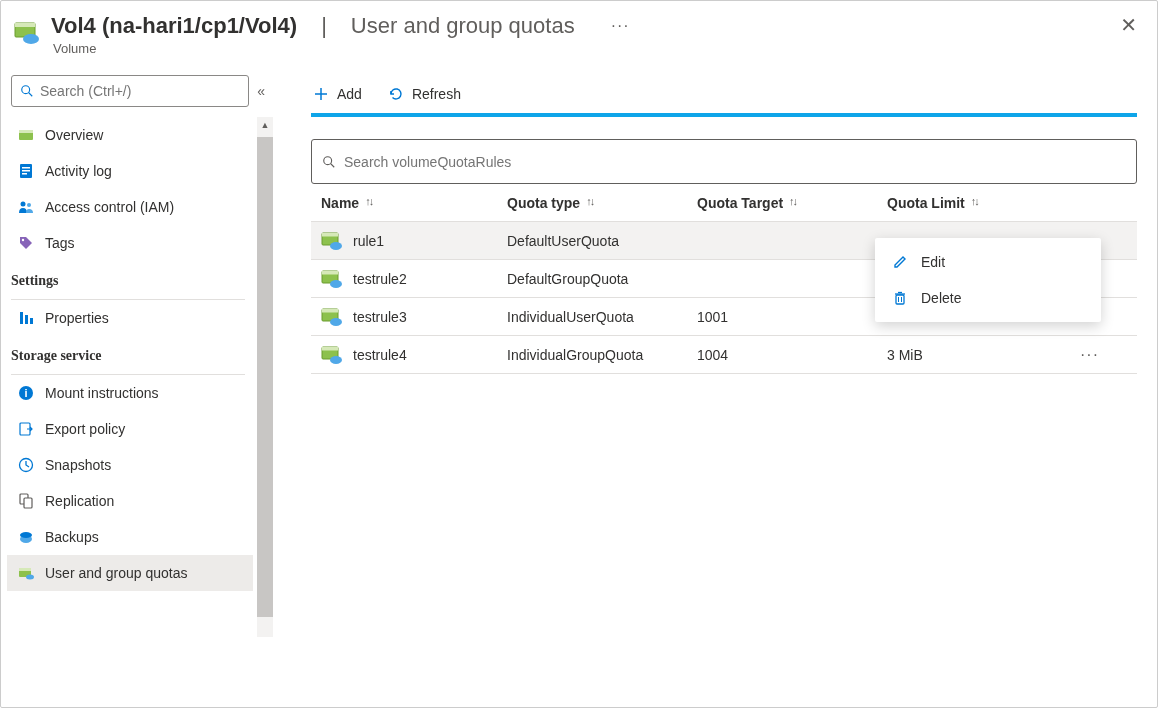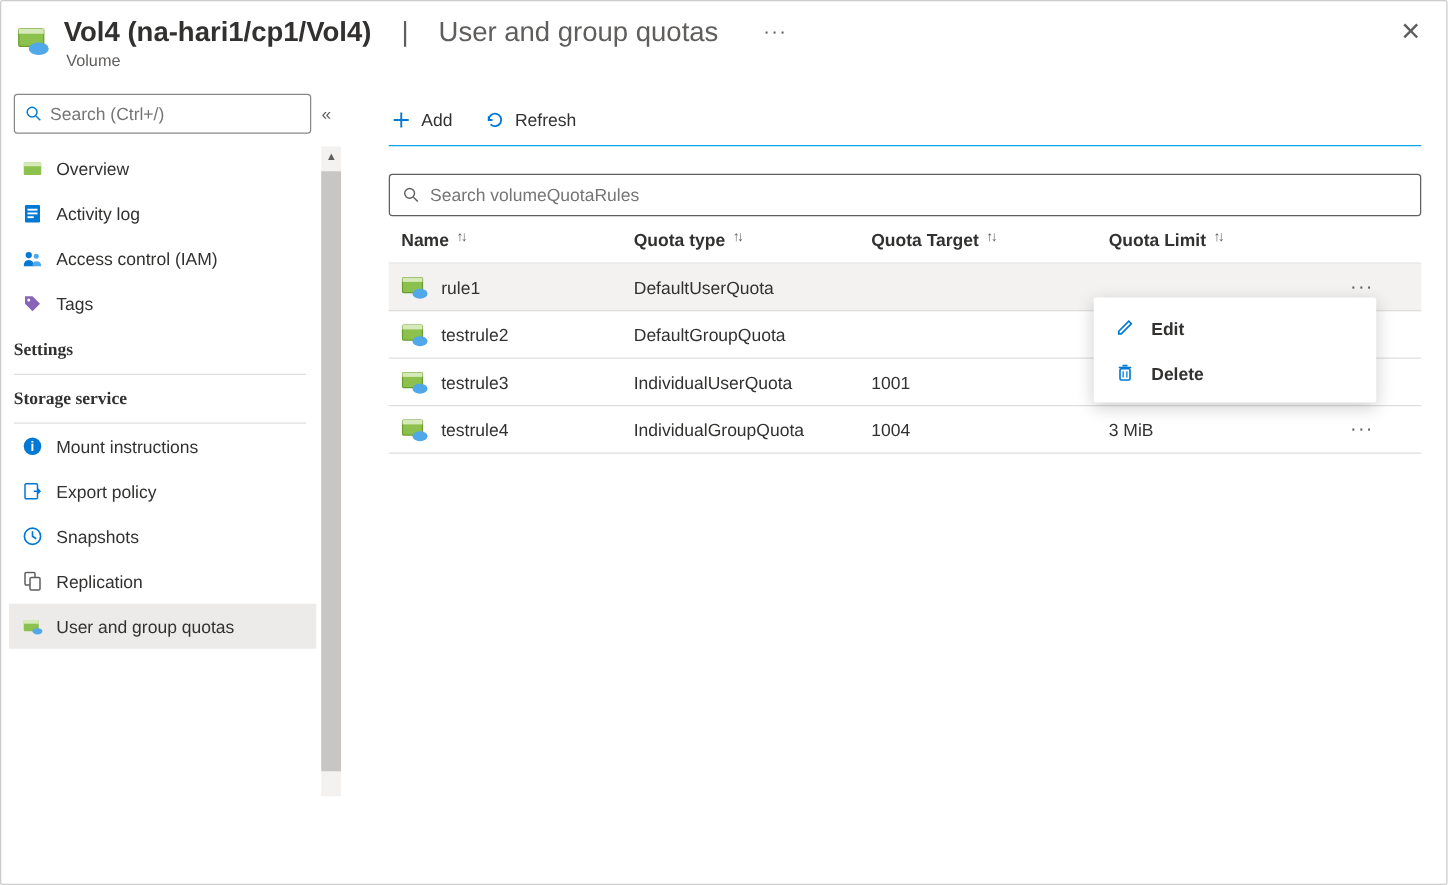--- a/index.html
+++ b/index.html
@@ -138,34 +138,34 @@
 
   .main {
     flex: 1;
     padding: 0 20px 0 32px;
     display: flex;
     flex-direction: column;
   }
   .toolbar {
     display: flex; align-items: center; gap: 22px;
     height: 42px;
-    border-bottom: 1px solid #0ea5e9;
+    border-bottom: 4px solid #0ea5e9;
   }
   .tool-btn {
     display: flex; align-items: center; gap: 8px;
     color: #323130; cursor: pointer; font-size: 14px;
     padding: 4px 2px;
   }
   .tool-btn .ticon { color: #0078d4; }
   .quota-search {
     margin-top: 22px;
     display: flex; align-items: center;
     border: 1px solid #605e5c;
     border-radius: 3px;
-    height: 34px;
+    height: 45px;
     padding: 0 10px;
     gap: 8px;
     color: #605e5c;
   }
   .quota-search input {
     border: none; outline: none; flex: 1; font-size: 14px; background: transparent;
   }
   .table {
     margin-top: 0;
   }
@@ -196,25 +196,24 @@
     top: 237px;
     left: 874px;
     width: 226px;
     background: #fff;
     box-shadow: 0 4px 14px rgba(0,0,0,0.18);
     border-radius: 2px;
     padding: 6px 0;
     z-index: 100;
   }
   .ctx-item {
-    display: flex; align-items: flex-end; gap: 12px;
+    display: flex; align-items: center; gap: 12px;
     padding: 9px 16px;
     cursor: pointer;
     font-size: 14px;
-    font-weight: bold;
   }
   .ctx-icon { width: 18px; height: 18px; display:flex; align-items:center; justify-content:center; }
 
   
   svg { display: block; }
 </style>
 </head>
 <body>
 
 <div class="header">
@@ -300,20 +299,30 @@
                 <path d="M2 2 L8 2 L14 8 L8 14 L2 8 Z" fill="#8764b8"></path>
                 <circle cx="5" cy="5" r="1.2" fill="#fff"></circle>
               </svg>
           </span>
           <span>Tags</span>
         </div>
 
         <div class="nav-section">Settings</div>
         <div class="nav-divider"></div>
 
+        <div class="nav-item">
+          <span class="nav-icon">
+            <svg width="16" height="16" viewBox="0 0 16 16">
+                <rect x="2" y="2" width="3" height="12" fill="#0078d4"></rect>
+                <rect x="7" y="5" width="3" height="9" fill="#0078d4"></rect>
+                <rect x="12" y="8" width="3" height="6" fill="#0078d4"></rect>
+              </svg>
+          </span>
+          <span>Properties</span>
+        </div>
 
 
         <div class="nav-section">Storage service</div>
         <div class="nav-divider"></div>
 
         <div class="nav-item">
           <span class="nav-icon">
             <svg width="16" height="16" viewBox="0 0 16 16">
                 <circle cx="8" cy="8" r="7" fill="#0078d4"></circle>
                 <text x="8" y="12" font-size="11" font-weight="bold" fill="#fff" text-anchor="middle" font-family="Arial">i</text>
@@ -345,20 +354,29 @@
         <div class="nav-item">
           <span class="nav-icon">
             <svg width="16" height="16" viewBox="0 0 16 16">
                 <rect x="2" y="1" width="8" height="10" rx="1" fill="none" stroke="#605e5c" stroke-width="1.2"></rect>
                 <rect x="6" y="5" width="8" height="10" rx="1" fill="#fff" stroke="#605e5c" stroke-width="1.2"></rect>
               </svg>
           </span>
           <span>Replication</span>
         </div>
 
+        <div class="nav-item">
+          <span class="nav-icon">
+            <svg width="16" height="16" viewBox="0 0 16 16">
+                <ellipse cx="8" cy="10" rx="6" ry="4" fill="#50a8e8"></ellipse>
+                <ellipse cx="8" cy="6" rx="6" ry="3" fill="#0078d4"></ellipse>
+              </svg>
+          </span>
+          <span>Backups</span>
+        </div>
 
         <div class="nav-item active">
           <span class="nav-icon">
             <svg width="16" height="16" viewBox="0 0 16 16">
                 <rect x="1" y="3" width="12" height="9" rx="1" fill="#8dc14d"></rect>
                 <rect x="1" y="3" width="12" height="3" fill="#d6e9b8"></rect>
                 <ellipse cx="12" cy="12" rx="4" ry="2.5" fill="#50a8e8"></ellipse>
               </svg>
           </span>
           <span>User and group quotas</span>

